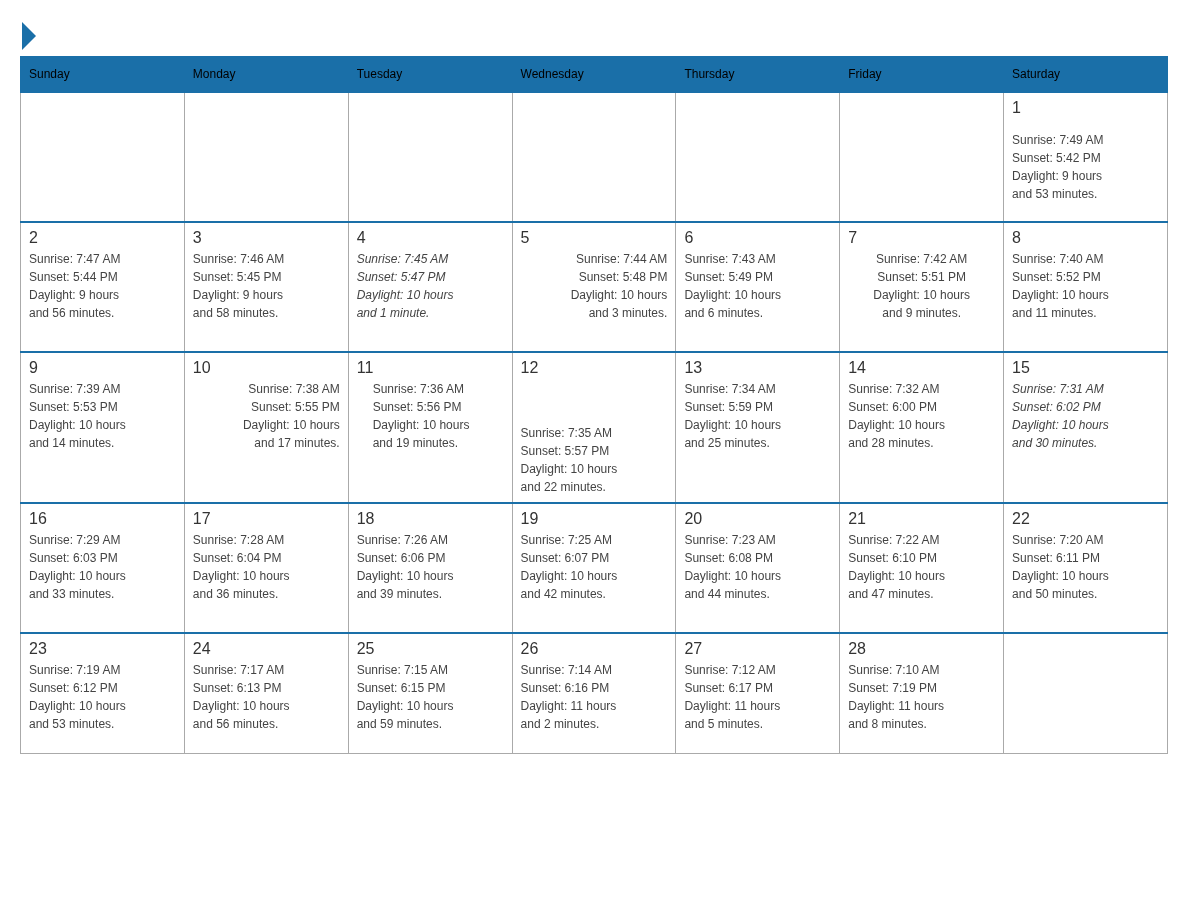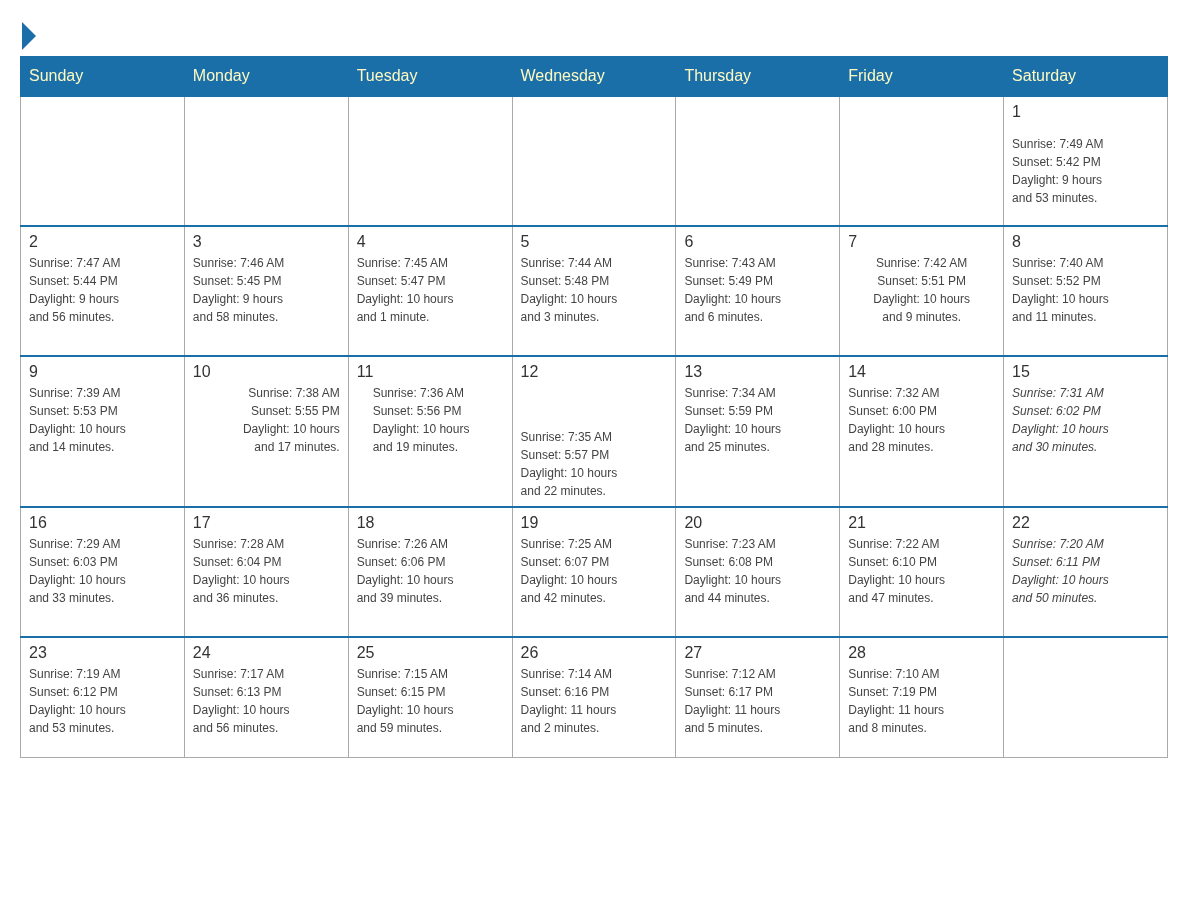--- a/index.html
+++ b/index.html
@@ -61,23 +61,23 @@
       color: #555;
       margin-top: 4px;
     }
     .calendar {
       width: 100%;
       border-collapse: collapse;
       margin-top: 10px;
     }
     .calendar th {
       background-color: #1a6fa8;
-      color: #fef9c3;
+      color: #000000;
       padding: 10px 8px;
-      font-size: 16px;
+      font-size: 12px;
       font-weight: normal;
       text-align: left;
       border: 1px solid #1a6fa8;
     }
     .calendar td {
       vertical-align: top;
       border: 1px solid #aaa;
       padding: 6px 8px;
       width: calc(100% / 7);
       height: 130px;
@@ -160,28 +160,28 @@
         </td>
         <td>
           <span class="day-number">3</span>
           <div class="day-info" style="white-space: pre-line;">Sunrise: 7:46 AM
 Sunset: 5:45 PM
 Daylight: 9 hours
 and 58 minutes.</div>
         </td>
         <td>
           <span class="day-number">4</span>
-          <div class="day-info" style="white-space: pre-line;">Sunrise: 7:45 AM
+          <div class="day-info" style="white-space: pre-line; font-style: italic;">Sunrise: 7:45 AM
 Sunset: 5:47 PM
 Daylight: 10 hours
 and 1 minute.</div>
         </td>
         <td>
           <span class="day-number">5</span>
-          <div class="day-info" style="white-space: pre-line;">Sunrise: 7:44 AM
+          <div class="day-info" style="white-space: pre-line; text-align: right;">Sunrise: 7:44 AM
 Sunset: 5:48 PM
 Daylight: 10 hours
 and 3 minutes.</div>
         </td>
         <td>
           <span class="day-number">6</span>
           <div class="day-info" style="white-space: pre-line;">Sunrise: 7:43 AM
 Sunset: 5:49 PM
 Daylight: 10 hours
 and 6 minutes.</div>
@@ -290,21 +290,21 @@
         </td>
         <td>
           <span class="day-number">21</span>
           <div class="day-info" style="white-space: pre-line;">Sunrise: 7:22 AM
 Sunset: 6:10 PM
 Daylight: 10 hours
 and 47 minutes.</div>
         </td>
         <td>
           <span class="day-number">22</span>
-          <div class="day-info" style="white-space: pre-line; font-style: italic;">Sunrise: 7:20 AM
+          <div class="day-info" style="white-space: pre-line;">Sunrise: 7:20 AM
 Sunset: 6:11 PM
 Daylight: 10 hours
 and 50 minutes.</div>
         </td>
       </tr>
       <tr class="week-row last-row">
         <td>
           <span class="day-number">23</span>
           <div class="day-info" style="white-space: pre-line;">Sunrise: 7:19 AM
 Sunset: 6:12 PM

